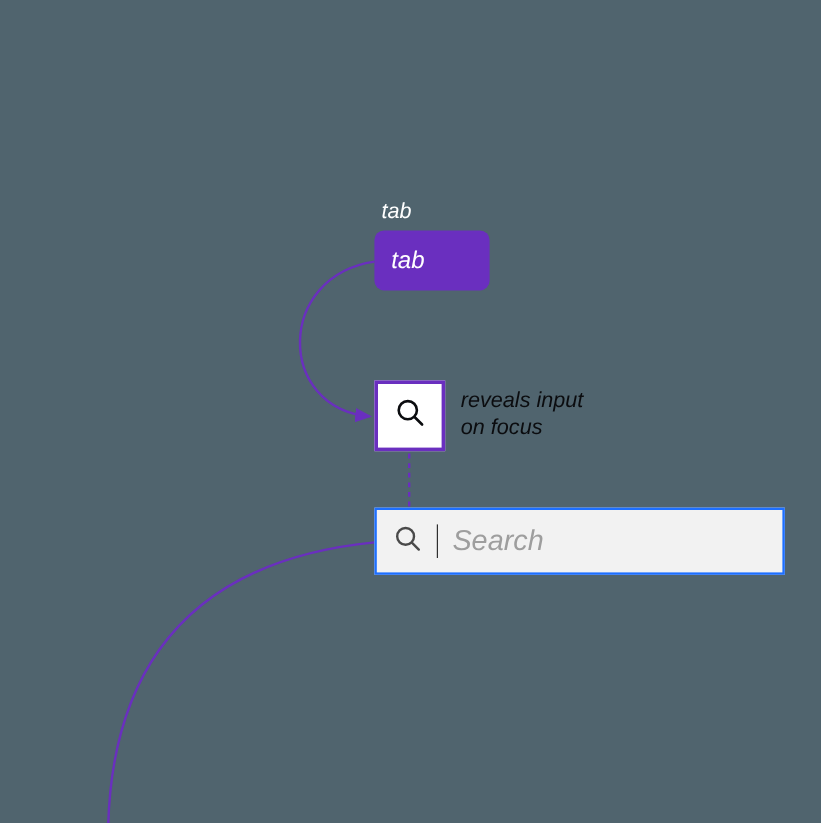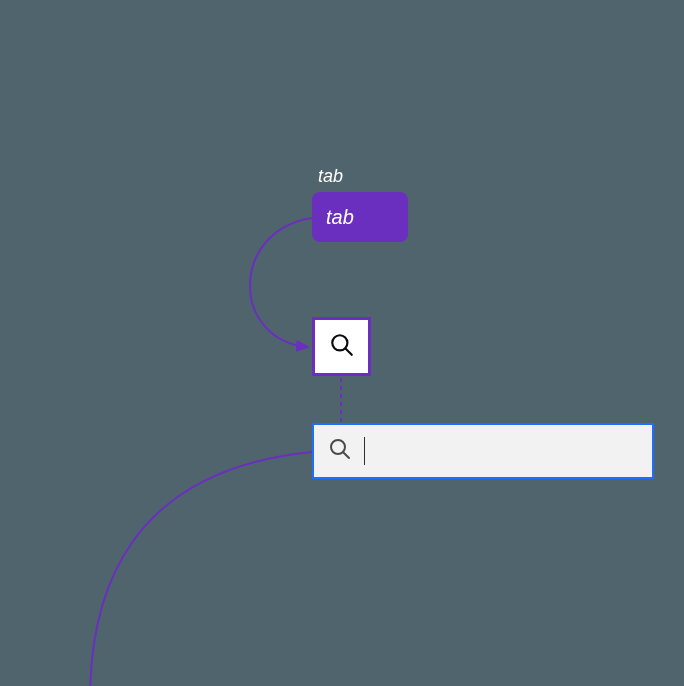--- a/index.html
+++ b/index.html
@@ -121,24 +121,29 @@
 
   <div class="search-btn">
     <span>
       <svg width="26" height="26" viewBox="0 0 24 24" fill="none">
         <circle cx="10" cy="10" r="7" stroke="#0b0c0f" stroke-width="2"></circle>
         <line x1="15.2" y1="15.2" x2="21" y2="21" stroke="#0b0c0f" stroke-width="2" stroke-linecap="round"></line>
       </svg>
     </span>
   </div>
 
+  <div class="annot">
+    <div>reveals input</div>
+    <div>on focus</div>
+  </div>
 
   <div class="search-field">
     <span>
       <svg width="24" height="24" viewBox="0 0 24 24" fill="none">
         <circle cx="10" cy="10" r="7" stroke="#4a4a4a" stroke-width="2"></circle>
         <line x1="15.2" y1="15.2" x2="21" y2="21" stroke="#4a4a4a" stroke-width="2" stroke-linecap="round"></line>
       </svg>
     </span>
     <span class="cursor"></span>
+    <span class="placeholder">Search</span>
   </div>
 
 </div>
 
 </body></html>

